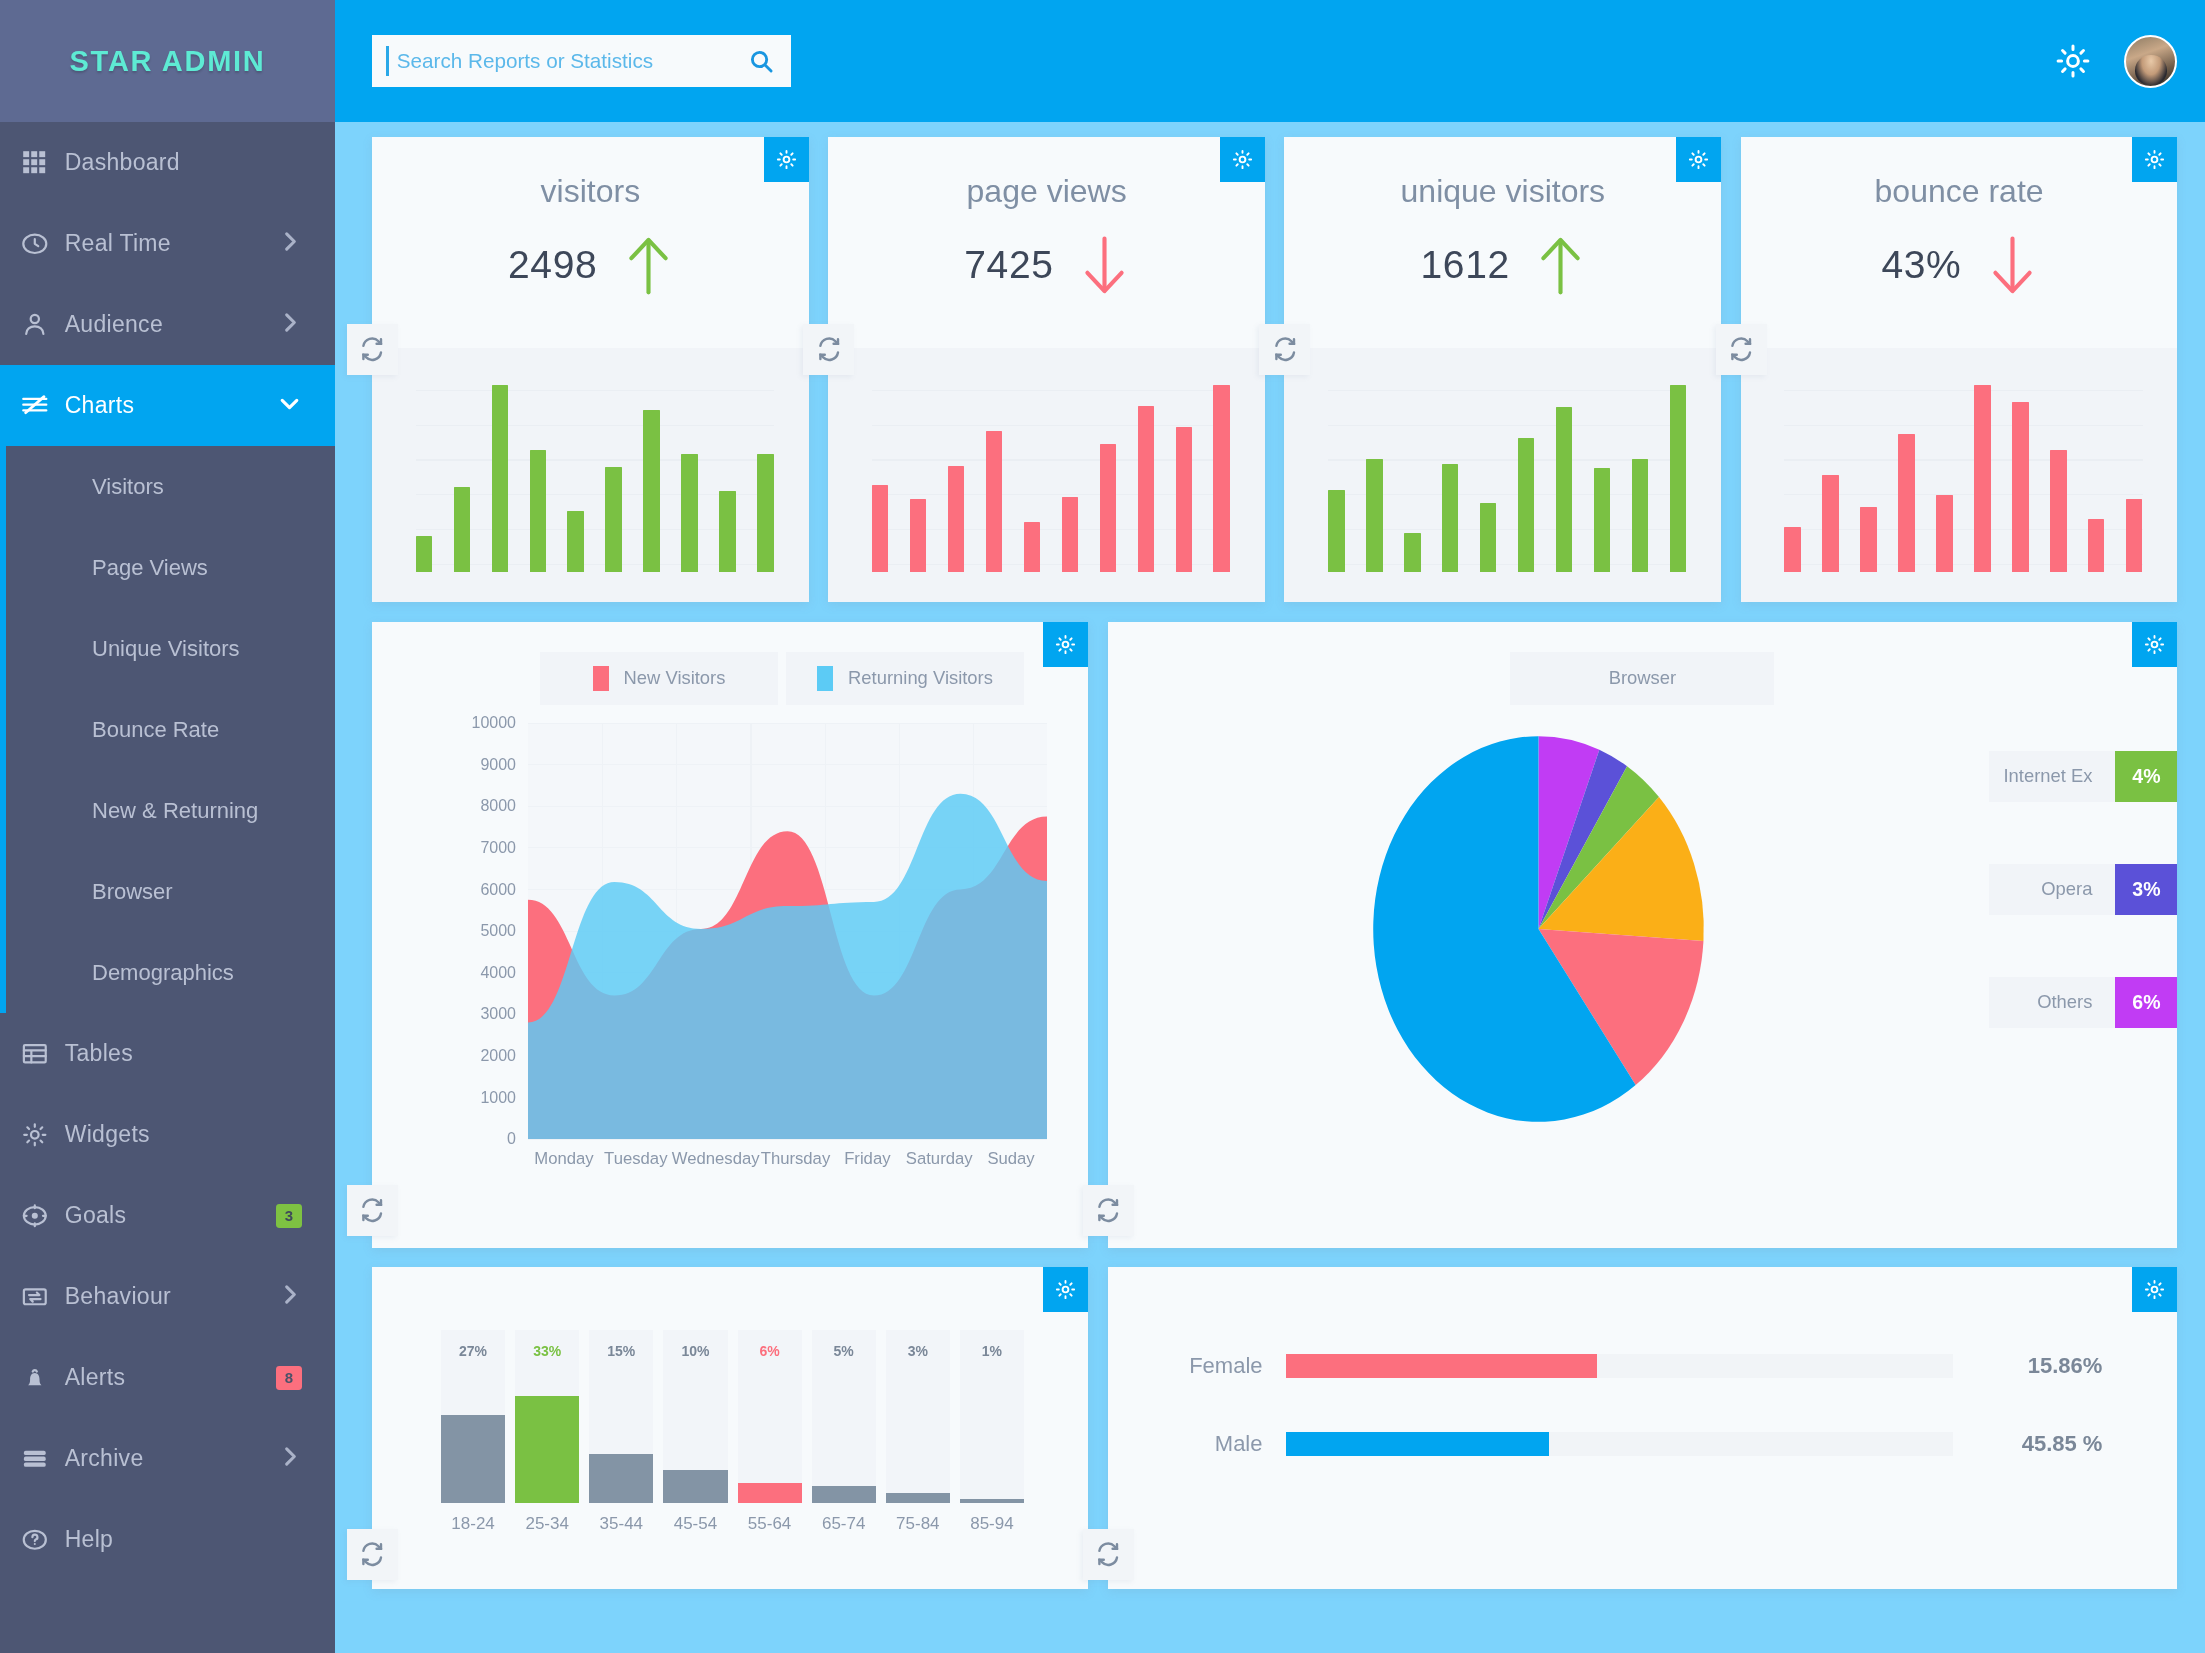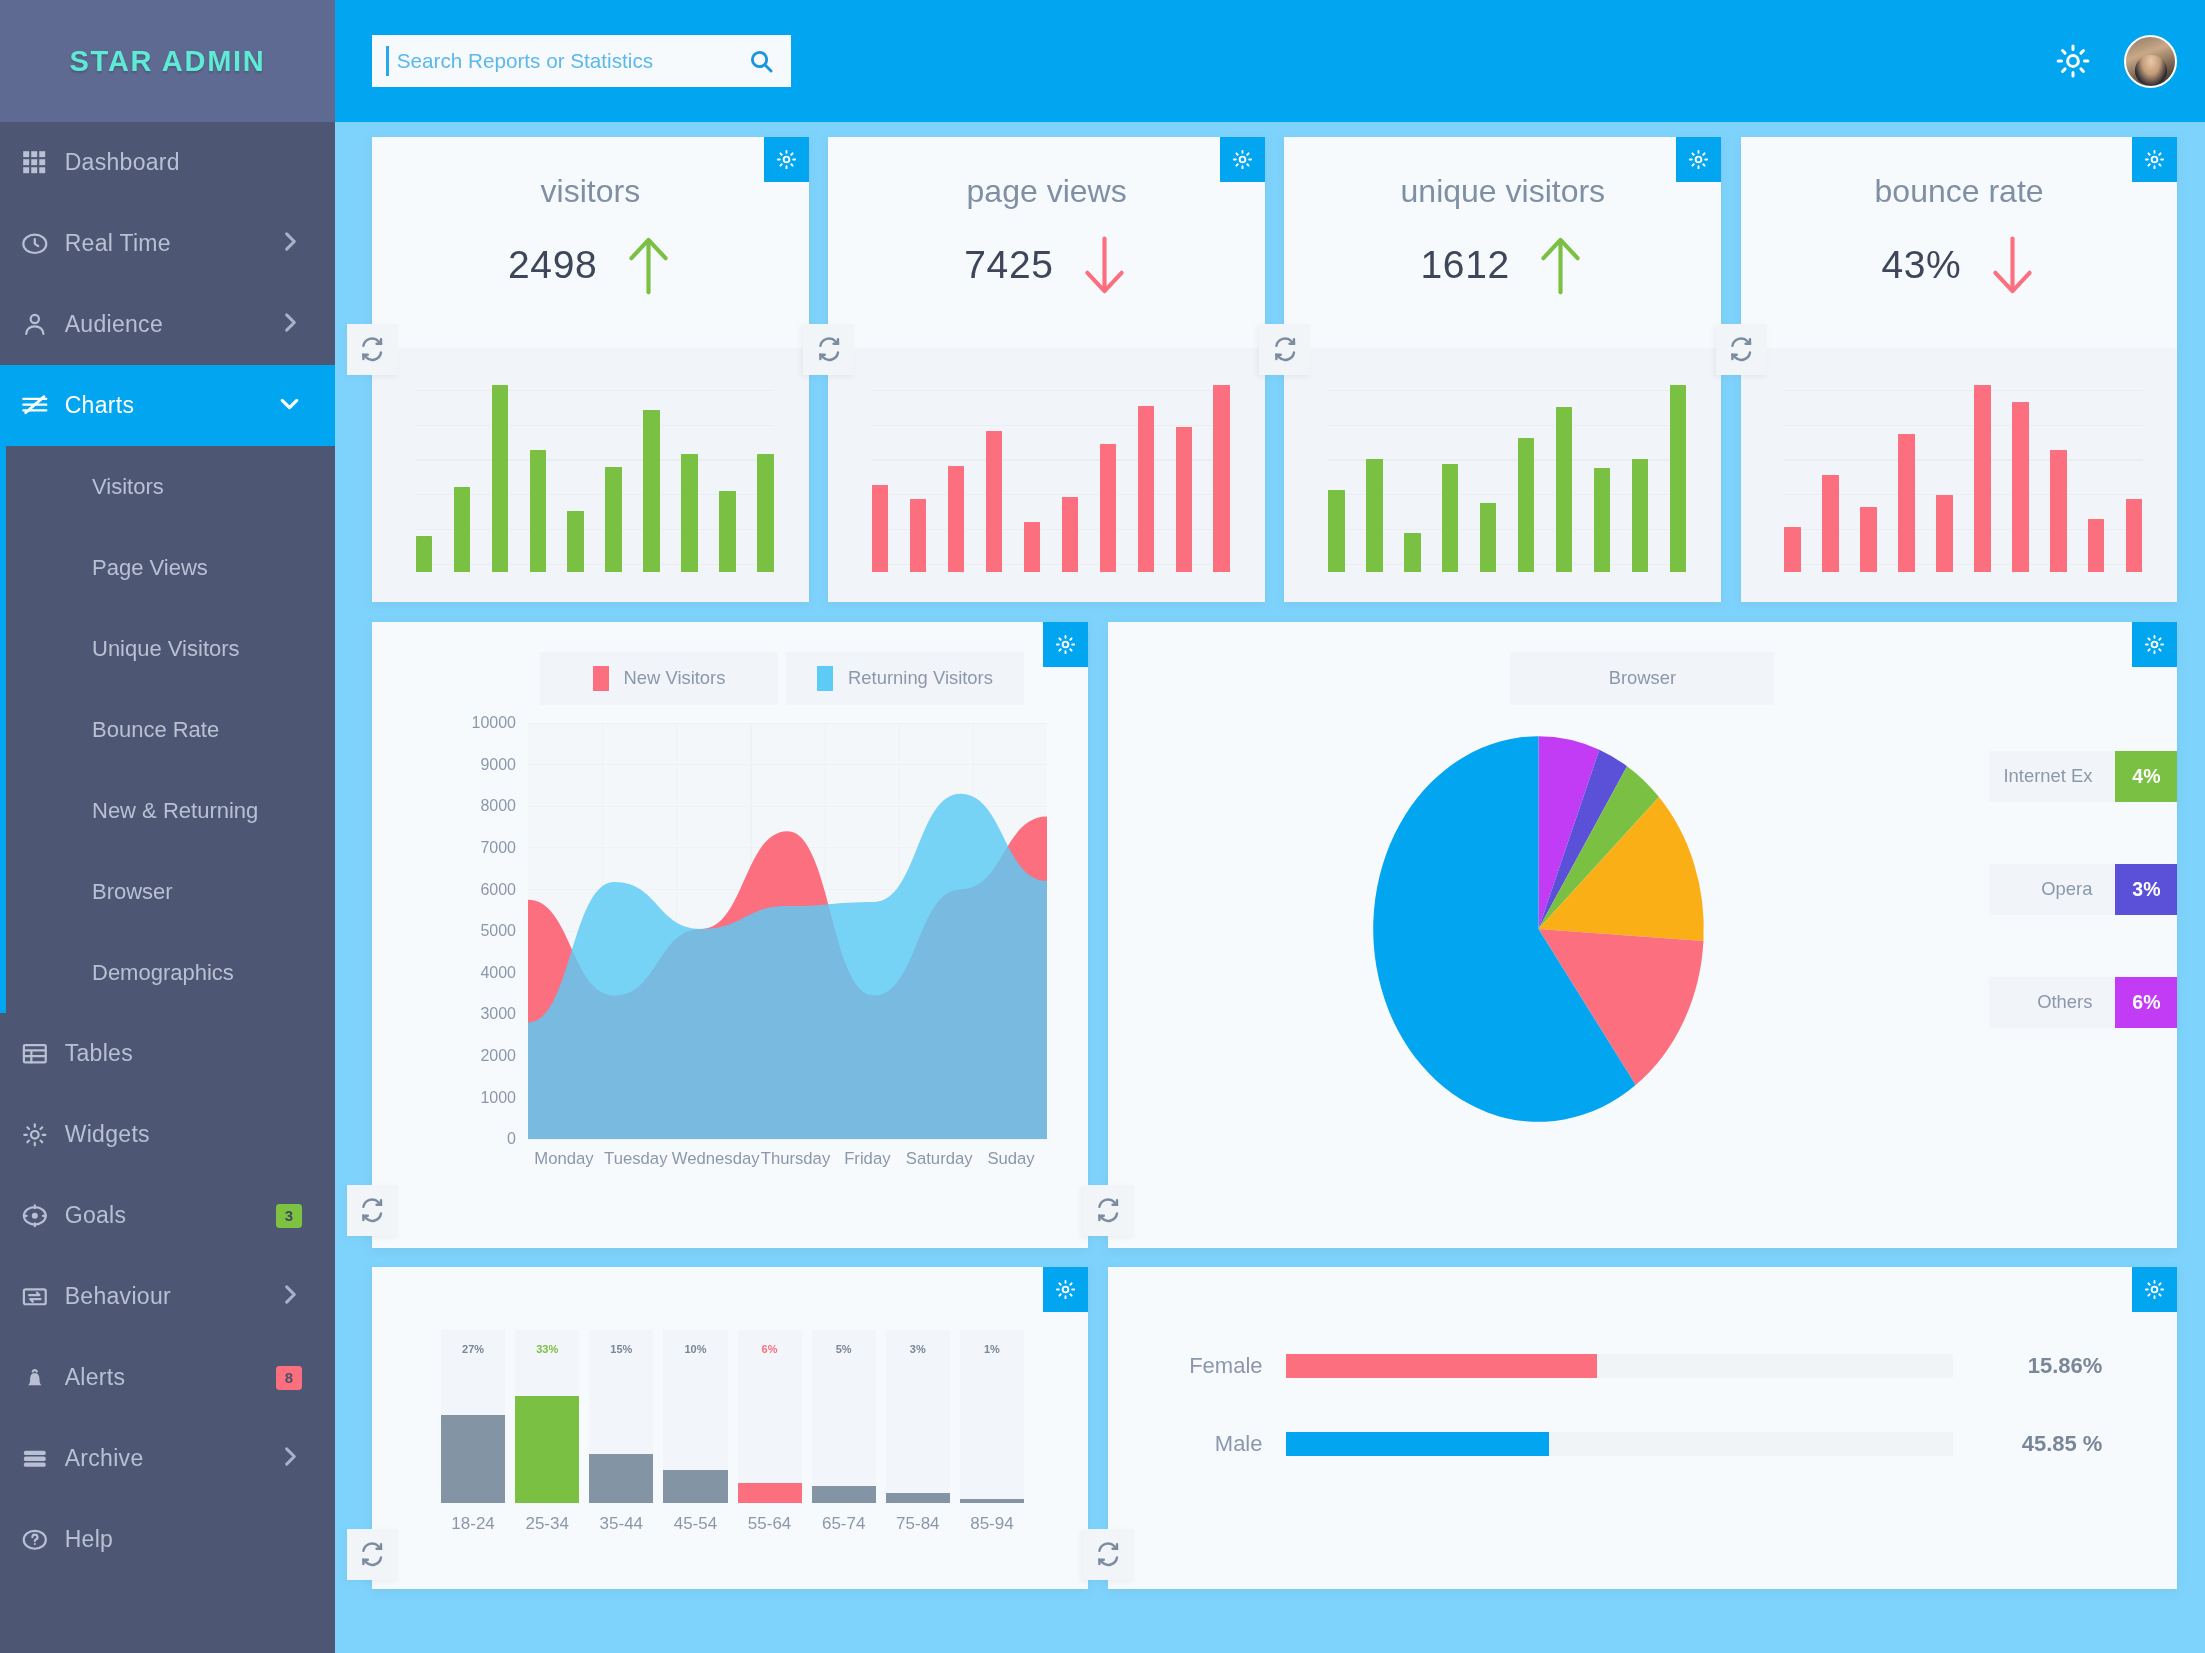--- a/index.html
+++ b/index.html
@@ -194,21 +194,21 @@
   .pie-holder { flex:1; display:flex; align-items:flex-start; justify-content:center; padding-top: 6.9px;}
 
   
   .bot-row { display:flex; gap: 19.5px; margin-top: 19.5px; }
   .demo-card { width: 716px; flex:0 0 716px; height: 322px; position:relative; }
   .gender-card { flex:1 1 0; height: 322px; position:relative; }
 
   .demo-bars { position:absolute; left: 69px; right: 64px; top: 63px; bottom: 55px; display:flex; justify-content:space-between;}
   .demo-col { width: 11%; display:flex; flex-direction:column; }
   .demo-track { flex:1; background:#f2f5f9; position:relative; display:flex; flex-direction:column; }
-  .demo-pct { text-align:center; padding-top: 12.6px; font-size: 11px; font-weight:bold; color:#7a8798; }
+  .demo-pct { text-align:center; padding-top: 12.6px; font-size: 14px; font-weight:bold; color:#7a8798; }
   .demo-fill { margin-top:auto; width:100%; background:#8394a5; }
   .demo-label { text-align:center; font-size: 17px; color:#8b98ab; font-weight:300; padding-top: 11.5px; }
 
   .gender-rows { position:absolute; left:0; right:0; top: 86px; display:flex; flex-direction:column; gap: 52px; padding: 0 75px 0 46px;}
   .grow { display:flex; align-items:center; }
   .g-label { width: 132px; flex:0 0 132px; text-align:right; font-size: 22px; font-weight:300; color:#8b98ab; padding-right: 23px;}
   .g-track { flex:1; height: 24px; background:#f1f4f7; }
   .g-fill { height: 100%; }
   .g-val { width: 149px; flex:0 0 149px; text-align:right; font-size: 22px; font-weight:bold; color:#7a8798;}
 </style>

